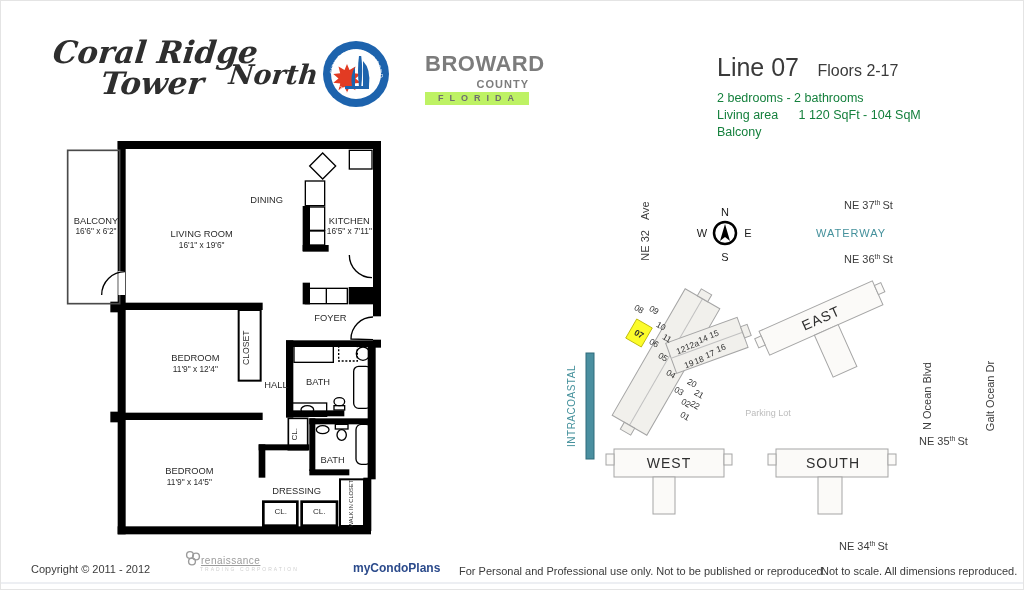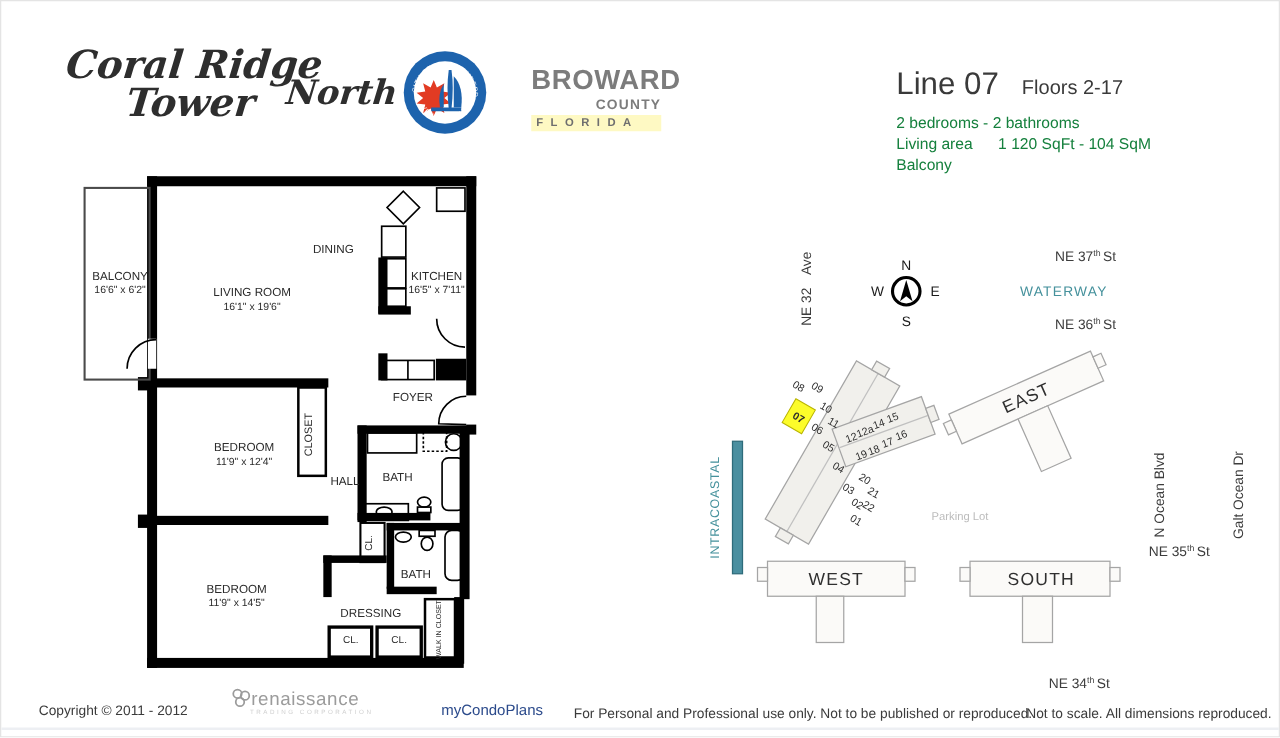--- a/index.html
+++ b/index.html
@@ -8,34 +8,34 @@
   .abs{position:absolute;}
   
   .script{font-family:"DejaVu Serif",serif;font-style:italic;font-weight:bold;color:#2e2e2e;}
   #brand{left:52px;top:36px;width:230px;line-height:1.0;}
   #brand .l1{font-size:31px;transform:skewX(-6deg);}
   #brand .l2{font-size:31px;margin-left:48px;transform:skewX(-6deg);}
   #north{left:228px;top:58px;font-size:27px;transform:skewX(-6deg);}
   #broward{left:424px;top:52px;width:104px;color:#7c7c7c;line-height:1;}
   #broward .b1{font-size:22px;font-weight:bold;letter-spacing:0.5px;}
   #broward .b2{font-size:11px;font-weight:bold;text-align:right;letter-spacing:1px;margin-top:4px;}
-  #broward .b3{margin-top:2px;background:#fef9c3;color:#6f6f6f;font-size:9px;font-weight:bold;
-               letter-spacing:6px;padding:2px 0 2px 4px;}
+  #broward .b3{margin-top:2px;background:#bef264;color:#6f6f6f;font-size:9px;font-weight:bold;
+               letter-spacing:6px;text-align:center;padding:2px 0 2px 4px;}
   
   #unitinfo{left:716px;top:52px;color:#3a3a3a;}
   #unitinfo .row1 .big{font-size:25px;}
   #unitinfo .row1 .mid{font-size:16px;margin-left:14px;}
   #unitinfo .details{margin-top:8px;font-size:12.5px;line-height:1.35;color:#15803d;}
   #unitinfo .la-label{display:inline-block;width:78px;}
   
   .foot{color:#3b3b3b;font-size:11px;}
   #ren{left:183px;top:549px;color:#9b9b9b;}
-  #ren .rn{font-size:15px;letter-spacing:0.5px;}
+  #ren .rn{font-size:10px;letter-spacing:0.5px;text-decoration:underline;}
   #ren .rsub{font-size:5px;letter-spacing:2px;color:#cfcfcf;margin-top:-2px;margin-left:16px;}
-  #mcp{left:352px;top:560px;font-size:12px;font-weight:normal;color:#2b4a8b;}
+  #mcp{left:352px;top:560px;font-size:12px;font-weight:bold;color:#2b4a8b;}
   #mcp .sky{position:absolute;left:-4px;top:-9px;width:96px;height:22px;z-index:-1;}
   .scanline{left:0;top:581px;width:1024px;height:2px;background:#edeff3;}
   svg text{font-family:"Liberation Sans",sans-serif;}
 </style>
 </head>
 <body>
 
 <div id="page">
 
   <div id="brand" class="abs script">

